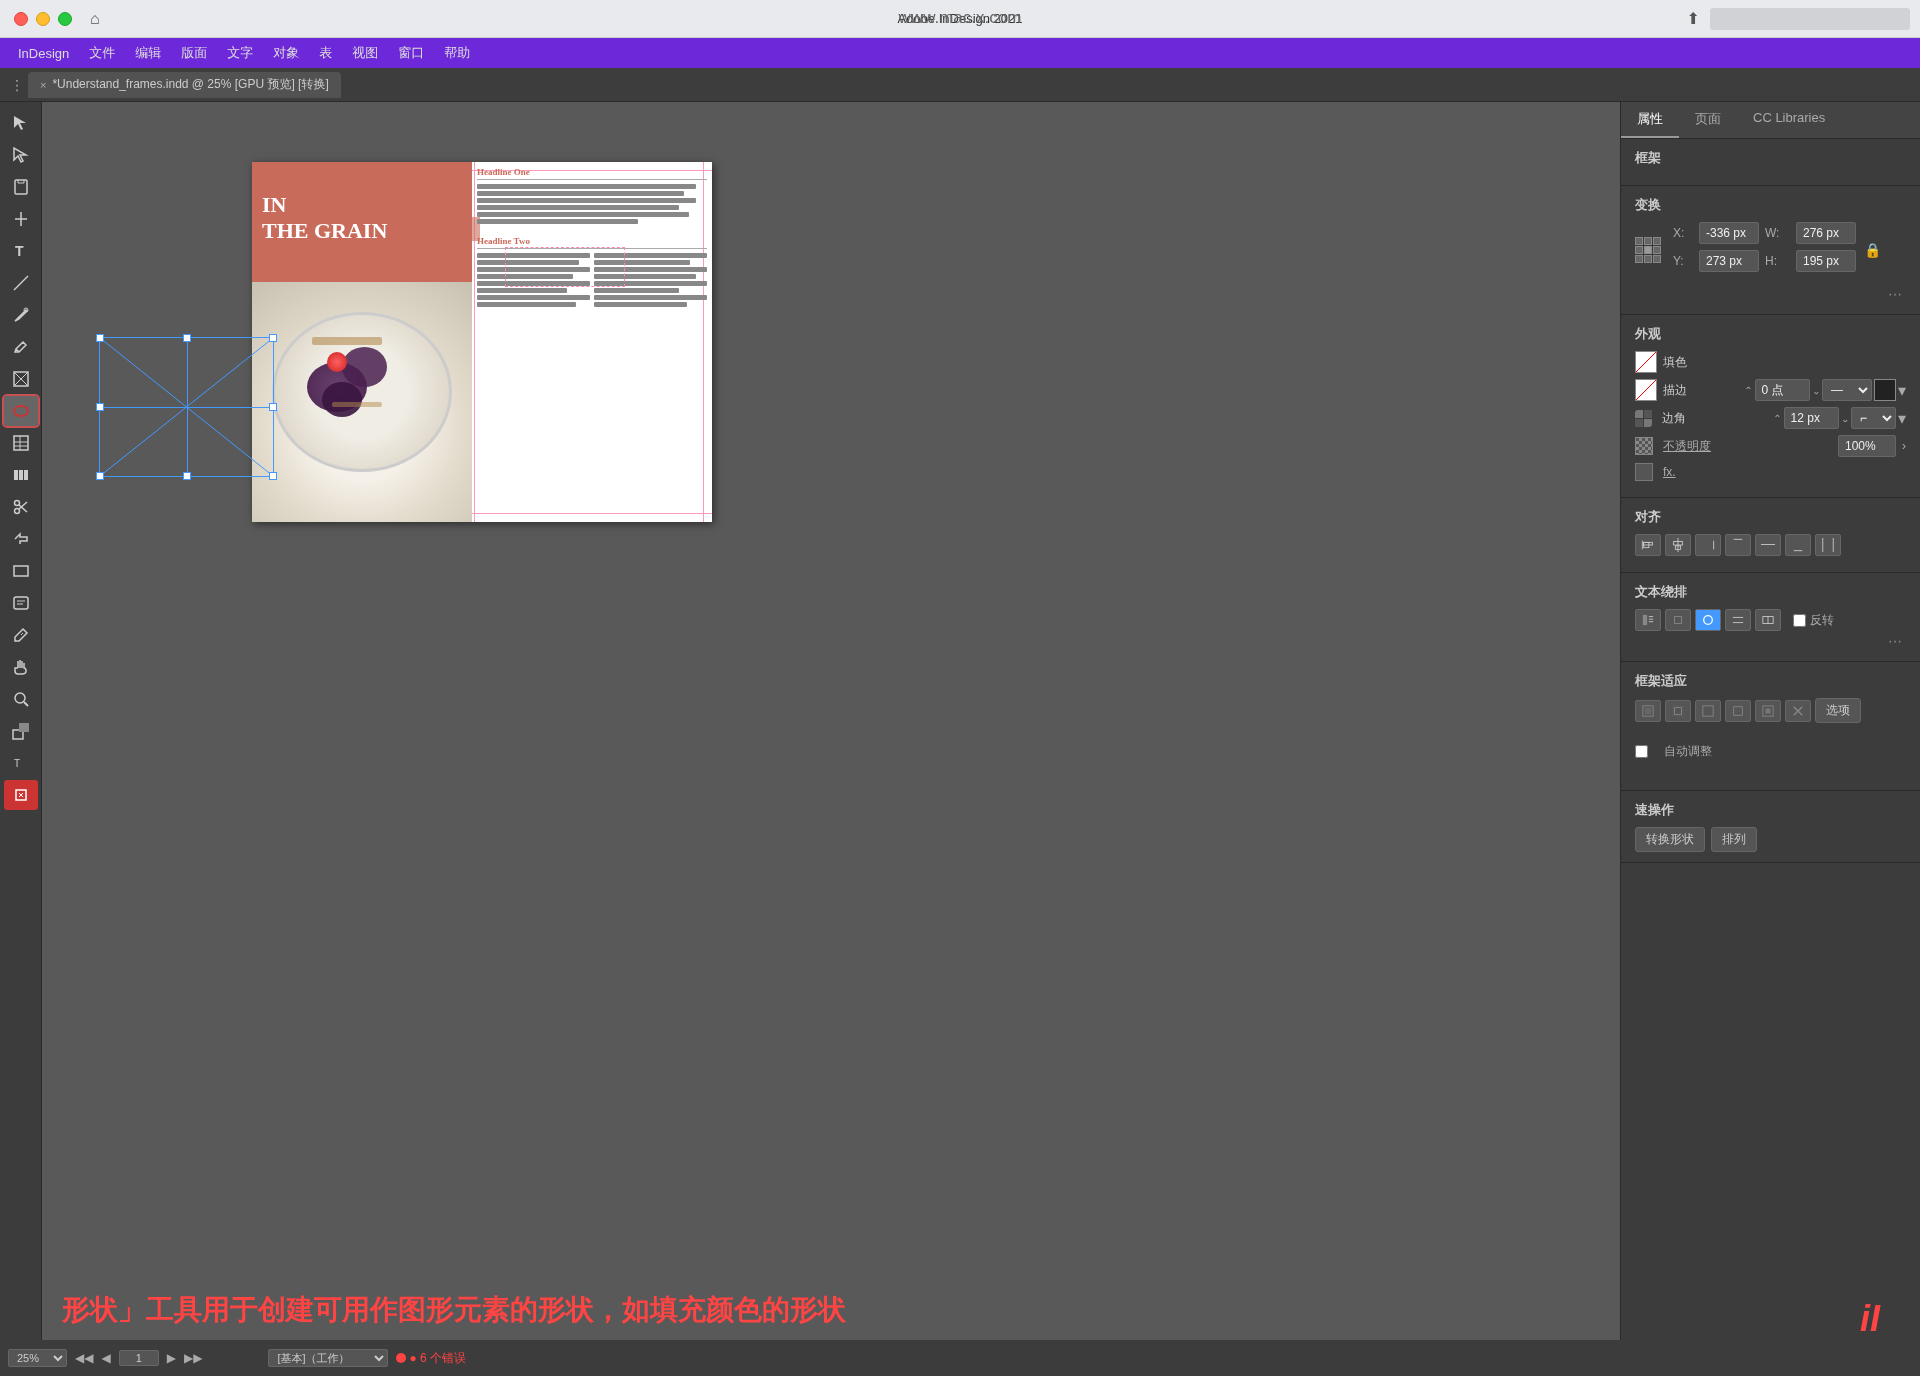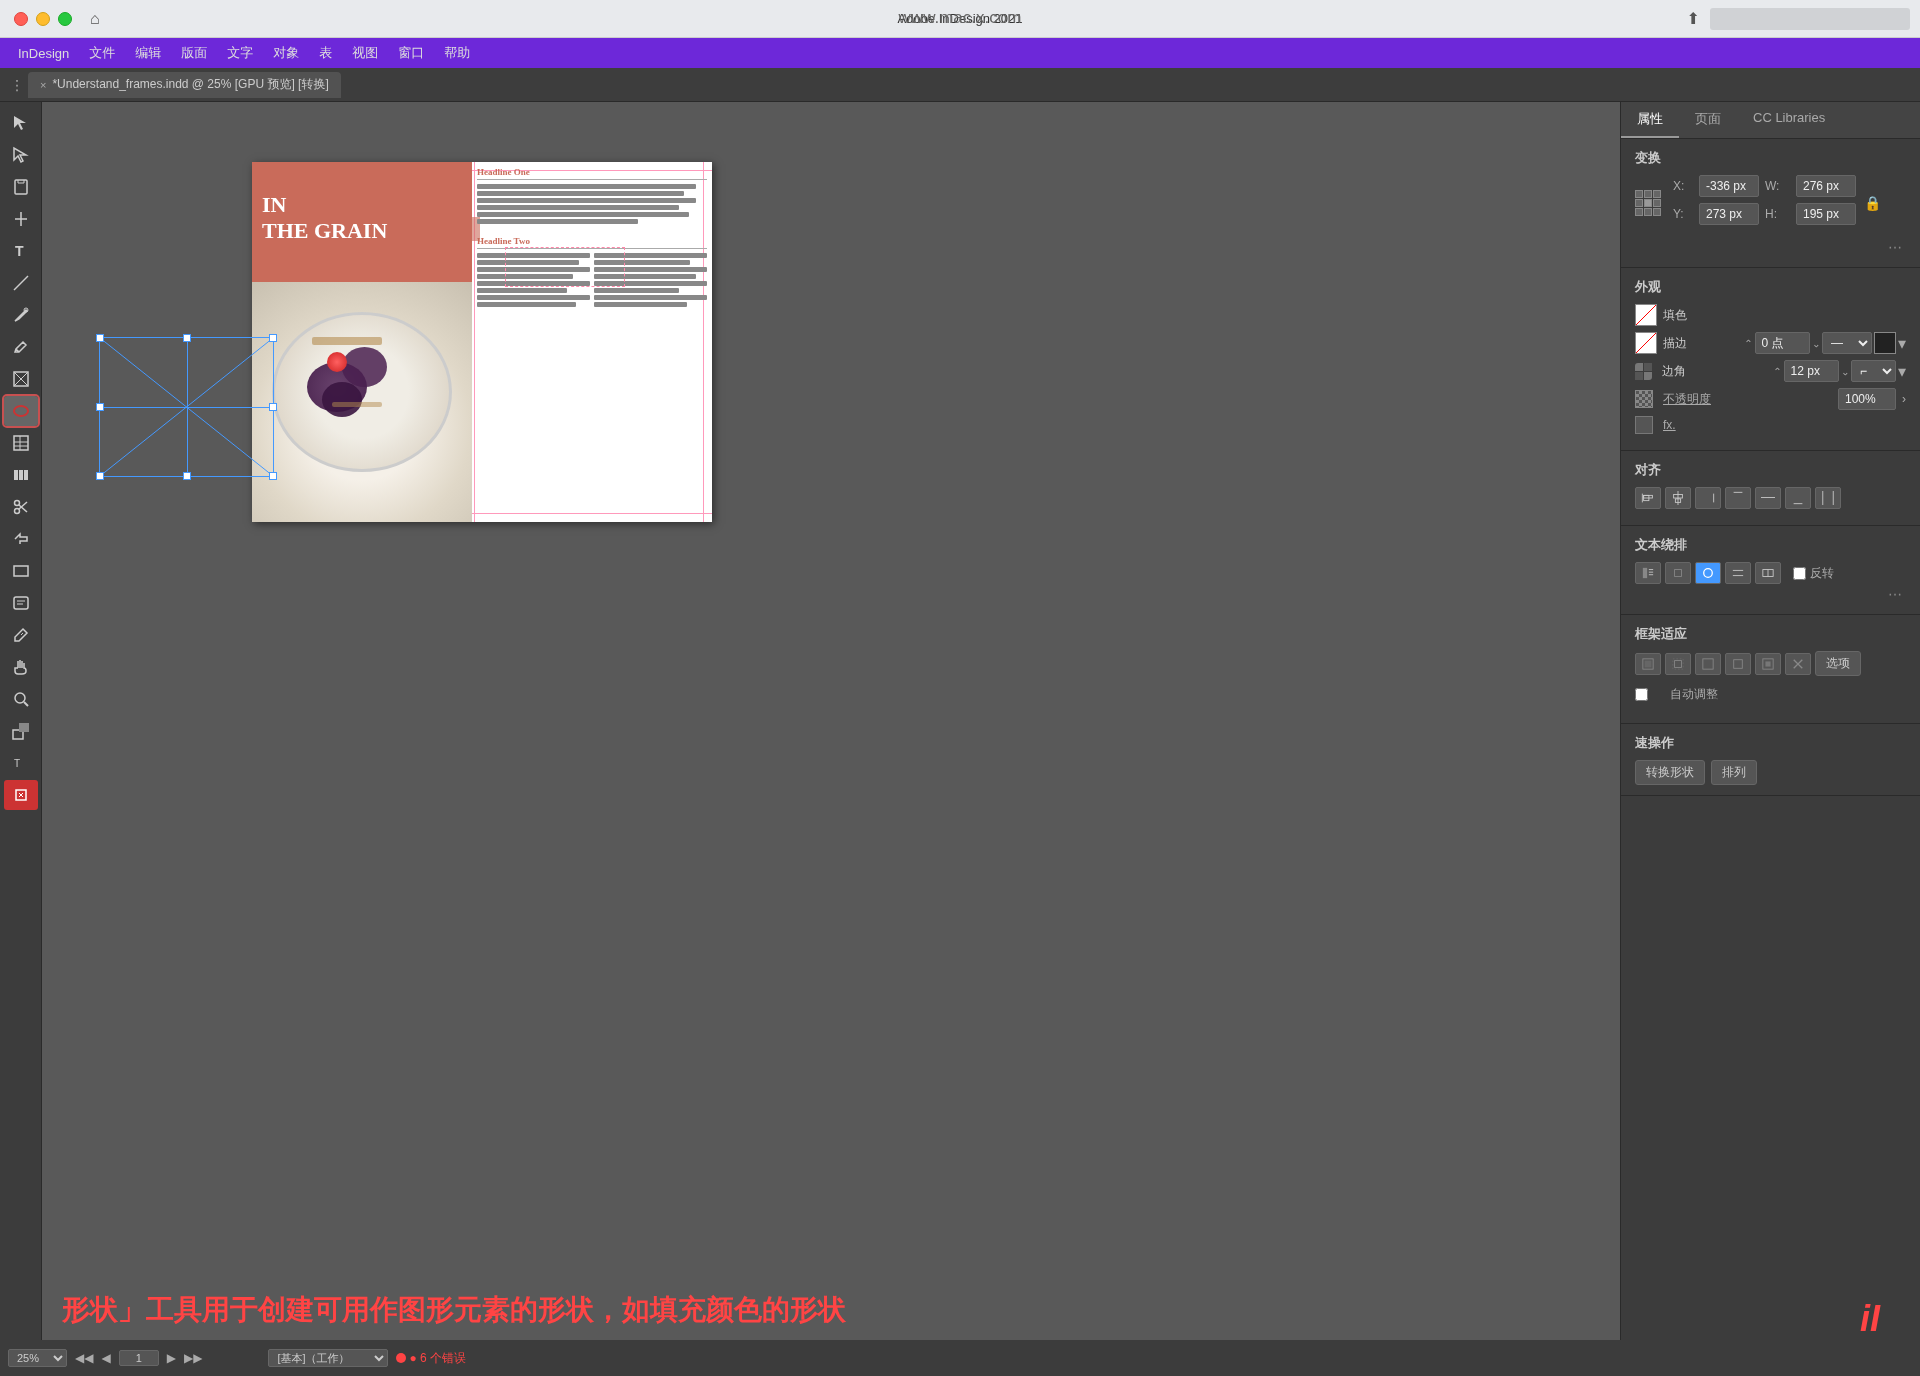--- a/index.html
+++ b/index.html
@@ -476,22 +476,22 @@
       border: 1px solid #666;
       color: #ccc;
       font-size: 12px;
       padding: 3px 10px;
       border-radius: 3px;
       cursor: pointer;
     }
     .checkbox-row {
       display: flex;
       align-items: center;
-      gap: 22px;
-      margin: 10px 0;
+      gap: 16px;
+      margin: 20px 0;
     }
     .checkbox-row input { cursor: pointer; }
     .checkbox-label {
       color: #aaa;
       font-size: 12px;
     }
     .more-dots {
       color: #888;
       font-size: 14px;
       text-align: right;
@@ -881,20 +881,23 @@
 
   </div>
 
   <div id="right-panel">
     <div class="panel-tabs">
       <div class="panel-tab active">属性</div>
       <div class="panel-tab">页面</div>
       <div class="panel-tab">CC Libraries</div>
     </div>
 
+    <div class="panel-section">
+      <div class="section-title">框架</div>
+    </div>
 
     <div class="panel-section">
       <div class="section-title">变换</div>
       <div style="display:flex;align-items:center;gap:8px;margin-bottom:6px;">
 
         <div class="transform-grid">
           <div class="tg-dot"></div>
           <div class="tg-dot"></div>
           <div class="tg-dot"></div>
           <div class="tg-dot"></div>

